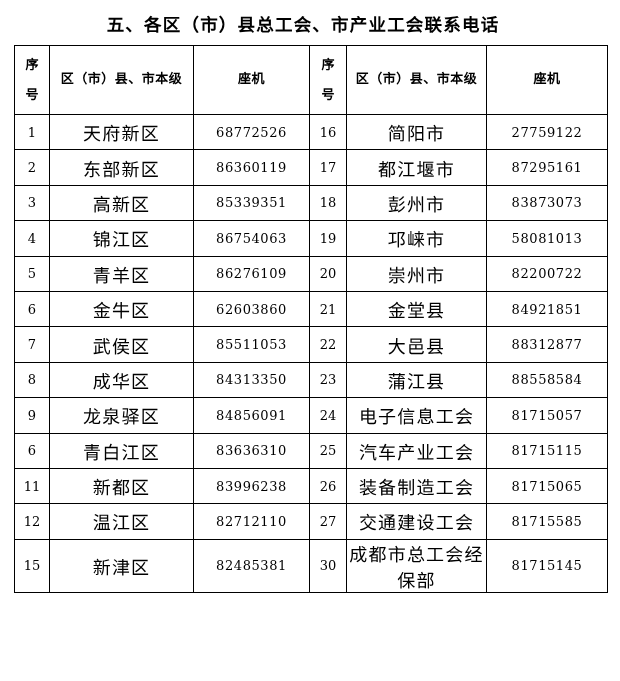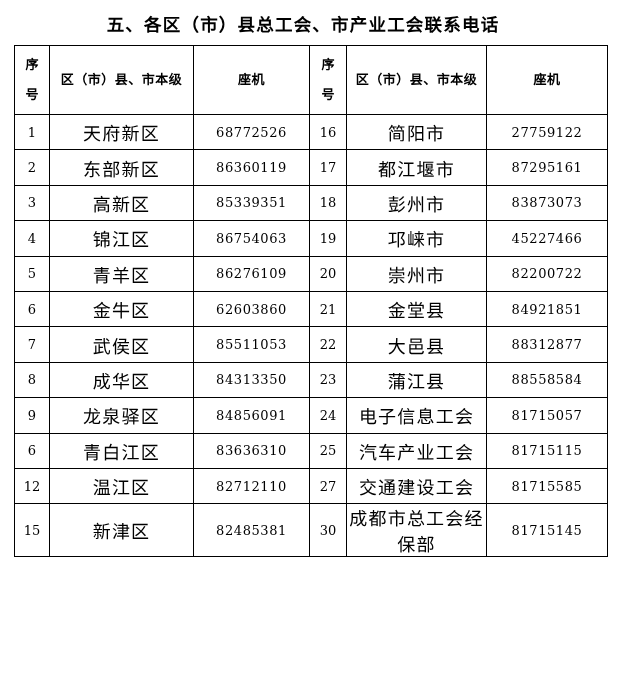--- a/index.html
+++ b/index.html
@@ -61,21 +61,21 @@
   col.c-tel   { width: 116px; }
   col.c-seq2  { width: 37px; }
   col.c-name2 { width: 140px; }
   col.c-tel2  { width: 121px; }
 
   
   tr.head-row th {
     height: 68px;
   }
   .hdr-text {
-    font-family: Liberation Sans, sans-serif;
+    font-family: Liberation Mono, monospace;
     font-weight: bold;
     font-size: 13px;
     letter-spacing: 0.5px;
     line-height: 16px;
     display: block;
   }
   .hdr-stack {
     font-family: "DejaVu Sans", "Liberation Sans", sans-serif;
     font-weight: bold;
     font-size: 13px;
@@ -167,21 +167,21 @@
           <td class="cell-seq">18</td>
           <td class="cell-name">彭州市</td>
           <td class="cell-tel">83873073</td>
         </tr>
         <tr class="data-row">
           <td class="cell-seq">4</td>
           <td class="cell-name">锦江区</td>
           <td class="cell-tel">86754063</td>
           <td class="cell-seq">19</td>
           <td class="cell-name">邛崃市</td>
-          <td class="cell-tel">45227466</td>
+          <td class="cell-tel">58081013</td>
         </tr>
         <tr class="data-row">
           <td class="cell-seq">5</td>
           <td class="cell-name">青羊区</td>
           <td class="cell-tel">86276109</td>
           <td class="cell-seq">20</td>
           <td class="cell-name">崇州市</td>
           <td class="cell-tel">82200722</td>
         </tr>
         <tr class="data-row">
@@ -218,20 +218,28 @@
         </tr>
         <tr class="data-row">
           <td class="cell-seq">6</td>
           <td class="cell-name">青白江区</td>
           <td class="cell-tel">83636310</td>
           <td class="cell-seq">25</td>
           <td class="cell-name">汽车产业工会</td>
           <td class="cell-tel">81715115</td>
         </tr>
         <tr class="data-row">
+          <td class="cell-seq">11</td>
+          <td class="cell-name">新都区</td>
+          <td class="cell-tel">83996238</td>
+          <td class="cell-seq">26</td>
+          <td class="cell-name">装备制造工会</td>
+          <td class="cell-tel">81715065</td>
+        </tr>
+        <tr class="data-row">
           <td class="cell-seq">12</td>
           <td class="cell-name">温江区</td>
           <td class="cell-tel">82712110</td>
           <td class="cell-seq">27</td>
           <td class="cell-name">交通建设工会</td>
           <td class="cell-tel">81715585</td>
         </tr>
         <tr class="data-row">
           <td class="cell-seq">15</td>
           <td class="cell-name">新津区</td>

